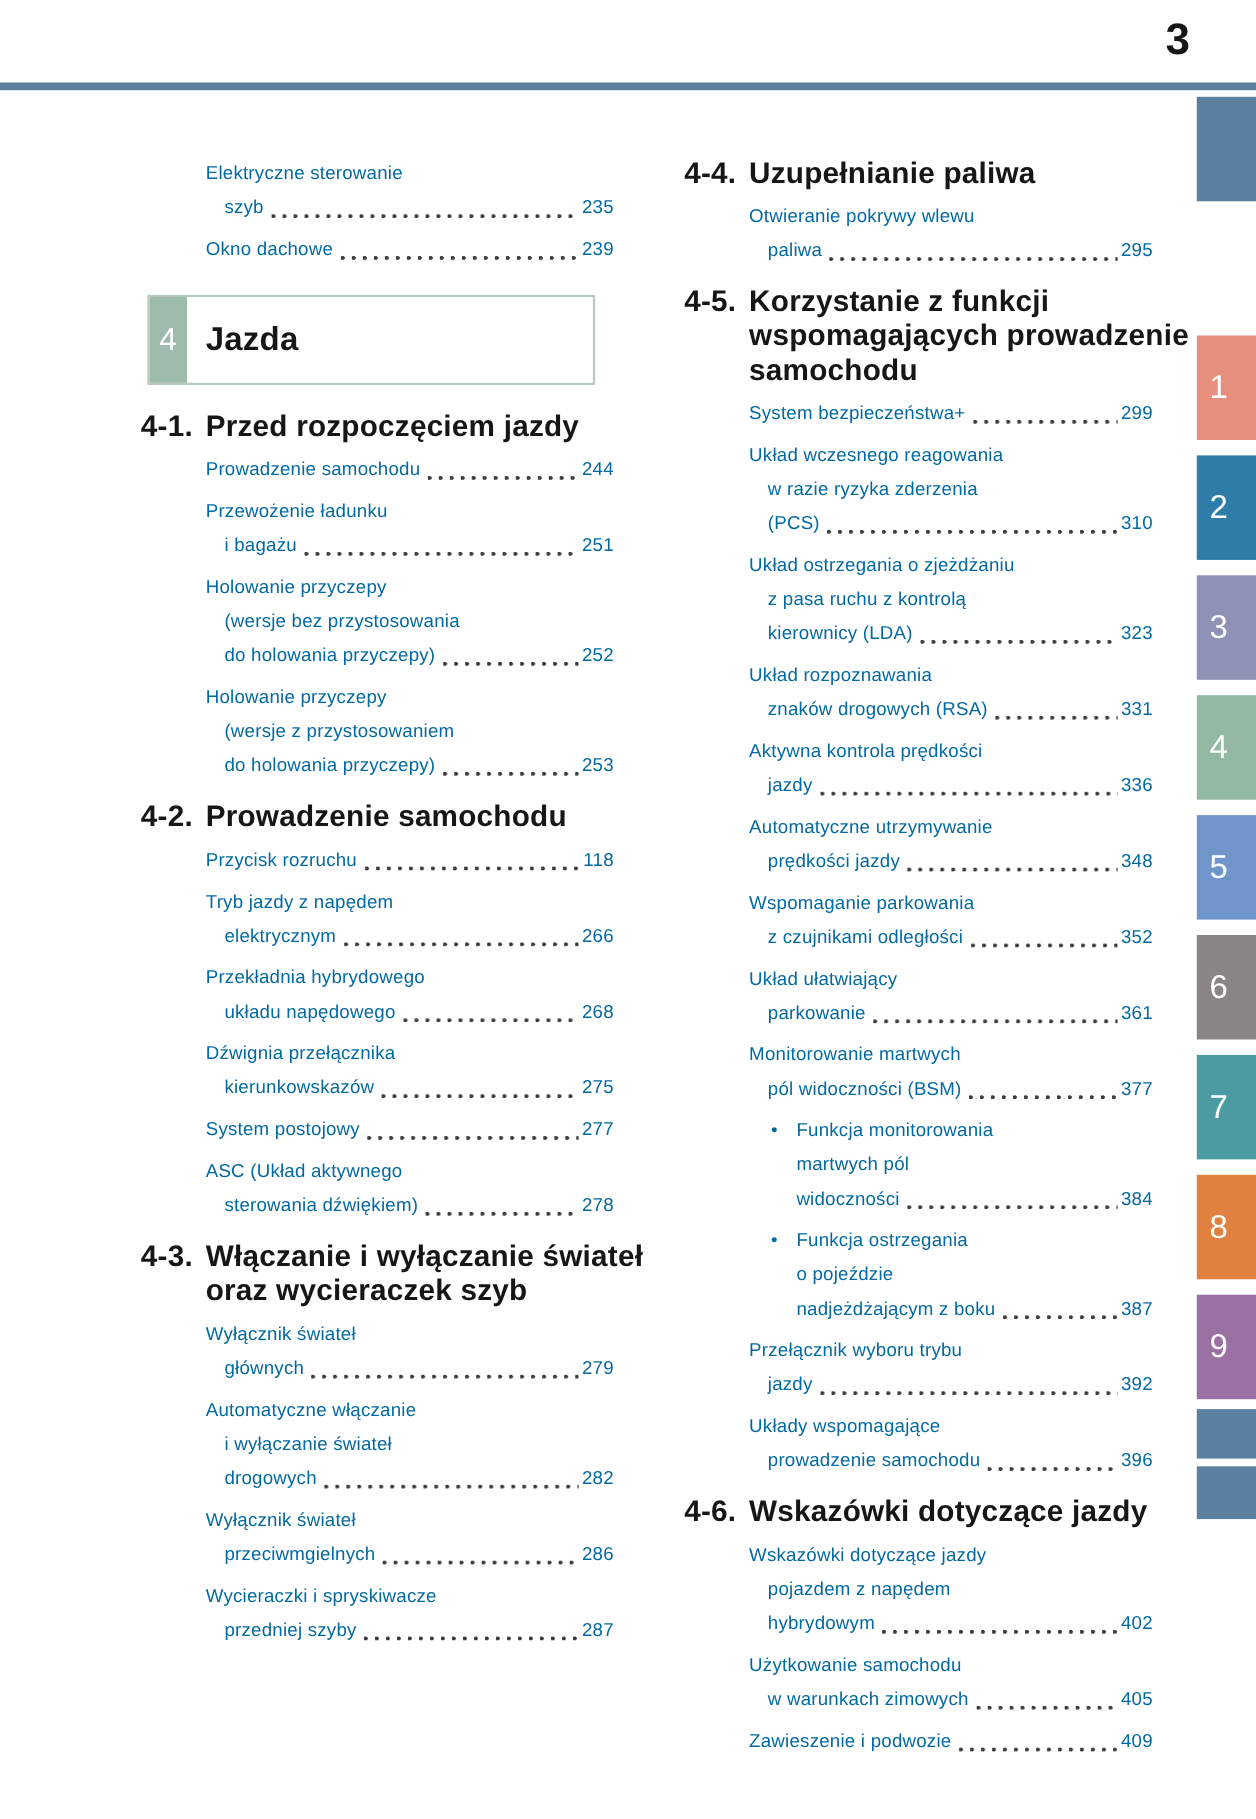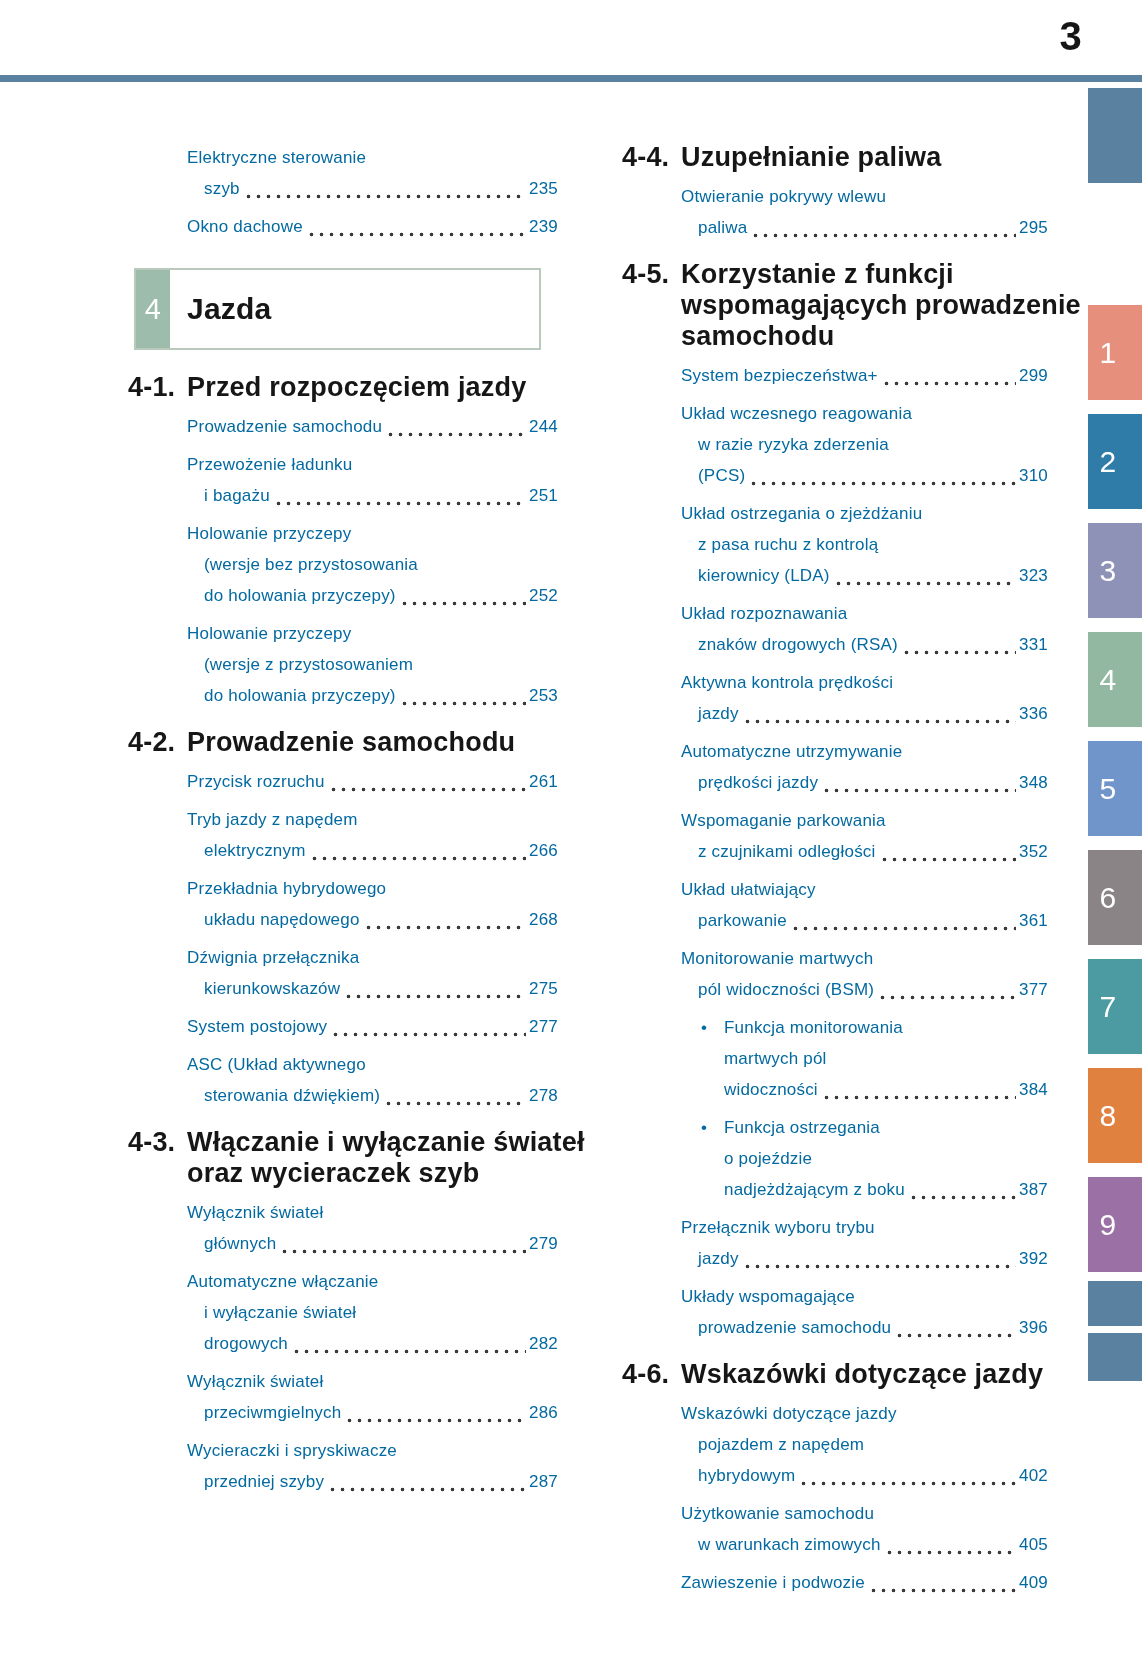--- a/index.html
+++ b/index.html
@@ -133,21 +133,21 @@
       <div class="sec">
         <span class="sec-num">4-2.</span>
         <div class="sec-title">
           <div>Prowadzenie samochodu</div>
         </div>
       </div>
       <div class="entry">
         <div class="eline pageline">
           <span class="etext">Przycisk rozruchu</span>
           <span class="dots"></span>
-          <span class="epage">261</span>
+          <span class="epage">118</span>
         </div>
       </div>
       <div class="entry">
         <div class="eline">Tryb jazdy z napędem</div>
         <div class="eline pageline cont">
           <span class="etext">elektrycznym</span>
           <span class="dots"></span>
           <span class="epage">266</span>
         </div>
       </div>

